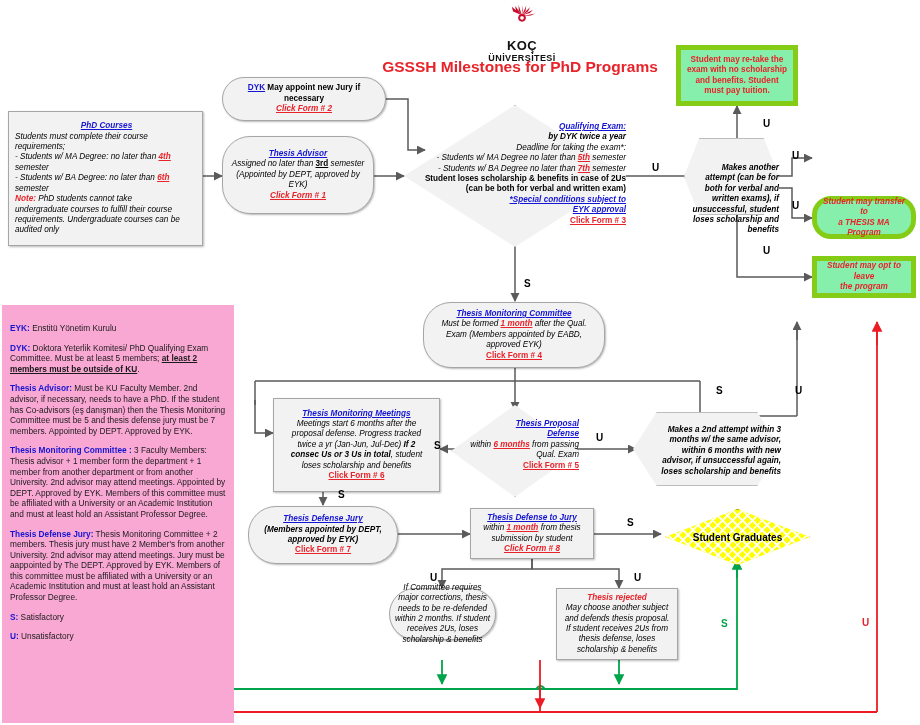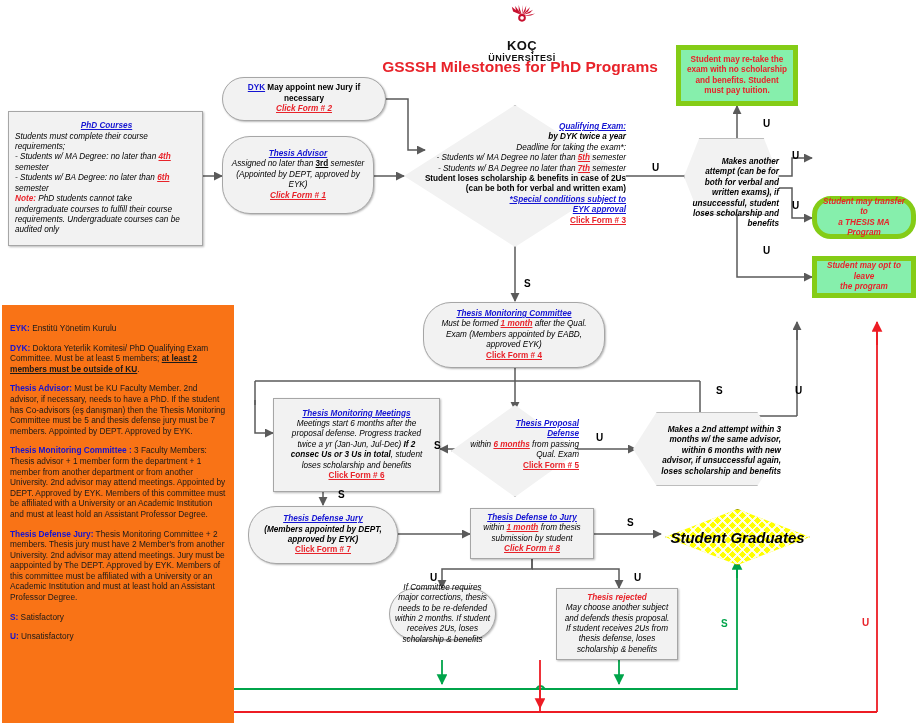--- a/index.html
+++ b/index.html
@@ -59,21 +59,21 @@
   #logo-block { position:absolute; left:462px; top:4px; width:120px; text-align:center; }
   #logo-mark { width:34px; height:26px; margin:0 auto; display:block; }
   .logo-line1 { font-size:13px; font-weight:bold; letter-spacing:.4px; color:#111; margin-top:8px; }
   .logo-line2 { font-size:9px; font-weight:bold; letter-spacing:.4px; color:#111; }
   #page-title { position:absolute; left:330px; top:58px; width:380px; text-align:center;
                 font-size:15.5px; font-weight:bold; color:#e8232a; }
 
   
   #legend {
     position:absolute; left:2px; top:305px; width:232px; height:418px;
-    background:#f97316; padding:18px 8px 8px 8px;
+    background:#f9a8d4; padding:18px 8px 8px 8px;
   }
   #legend p { margin:0 0 9px 0; font-size:8.3px; line-height:10.6px; color:#1a1a1a; }
   .lg-key { color:#1414d2; font-weight:bold; }
 
   
   .elabel { position:absolute; font-size:10px; font-weight:bold; color:#000; }
   .elabel.green { color:#00a44a; }
   .elabel.redtxt { color:#e8232a; }
 
   
@@ -83,21 +83,21 @@
     background:
       repeating-linear-gradient(45deg, rgba(255,255,255,.85) 0 2px, rgba(0,0,0,0) 2px 7px),
       repeating-linear-gradient(-45deg, rgba(255,255,255,.85) 0 2px, rgba(0,0,0,0) 2px 7px),
       #ffff00;
     border:1px solid #9a9a00;
     -webkit-clip-path: polygon(50% 0, 100% 50%, 50% 100%, 0 50%);
     clip-path: polygon(50% 0, 100% 50%, 50% 100%, 0 50%);
   }
   #grad-txt { position:relative; width:100%; height:100%; display:flex;
               align-items:center; justify-content:center;
-              font-size:15px; font-weight:bold; font-style:italic; color:#000; }
+              font-size:10px; font-weight:bold; color:#000; }
 </style>
 </head>
 <body>
 
 <div id="stage">
 
   <svg id="svg-layer" viewBox="0 0 920 725">
     <defs>
       <marker id="ahG" markerWidth="7" markerHeight="7" refX="5.4" refY="3" orient="auto">
         <path d="M0,0 L6,3 L0,6 z" fill="#5a5a5a"></path>
@@ -285,21 +285,21 @@
     <div class="inner t b red">
       <div>Student may re-take the</div>
       <div>exam with no scholarship</div>
       <div>and benefits. Student</div>
       <div>must pay tuition.</div>
     </div>
   </div>
 
   <div class="diamond-wrap" style="left:684px; top:138px; width:95px; height:77px;">
     <div class="hex-bg"></div>
-    <div class="hex-txt t bi" style="padding-top:9px;margin-top:10px;">
+    <div class="hex-txt t bi" style="padding-top:25px;">
       <div>Makes another</div>
       <div>attempt (can be for</div>
       <div>both for verbal and</div>
       <div>written exams), if</div>
       <div>unsuccessful, student</div>
       <div>loses scholarship and</div>
       <div>benefits</div>
     </div>
   </div>
 

